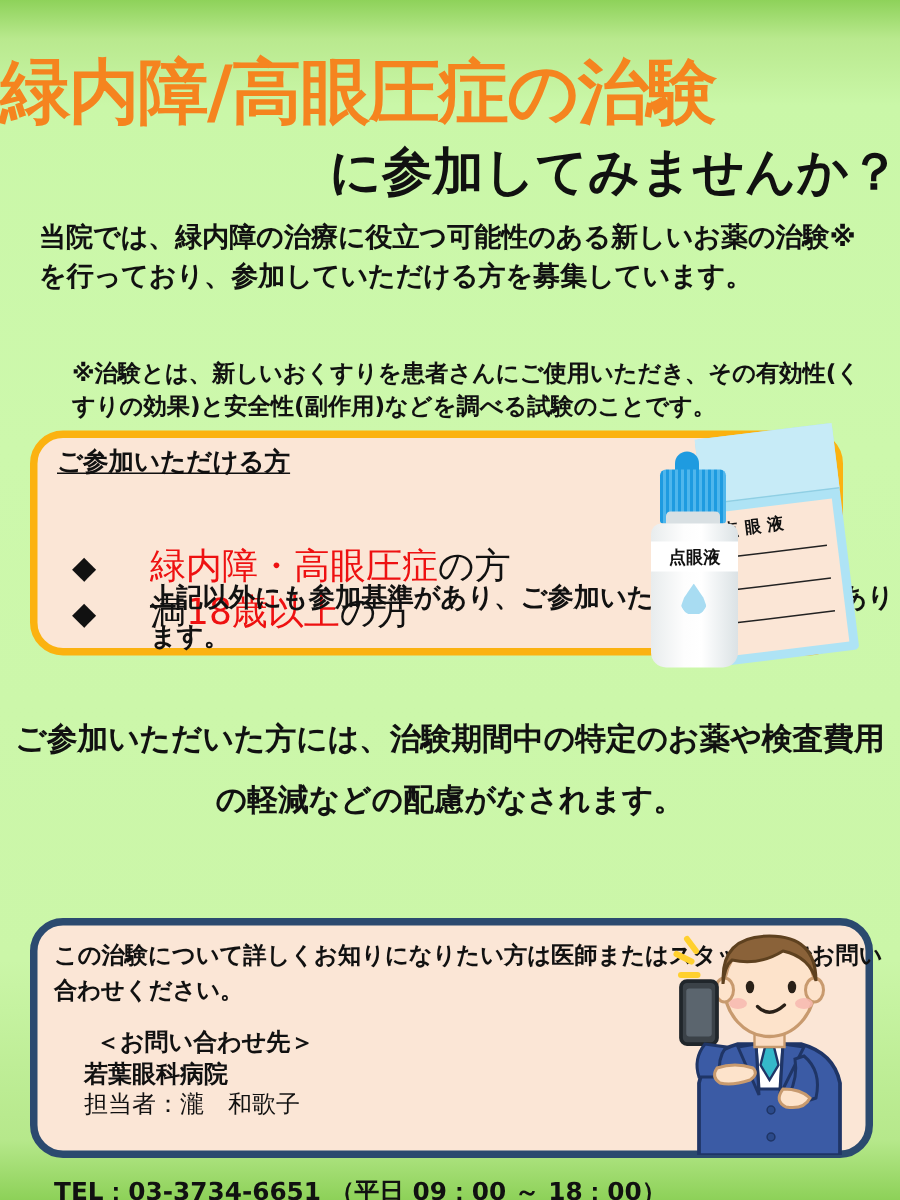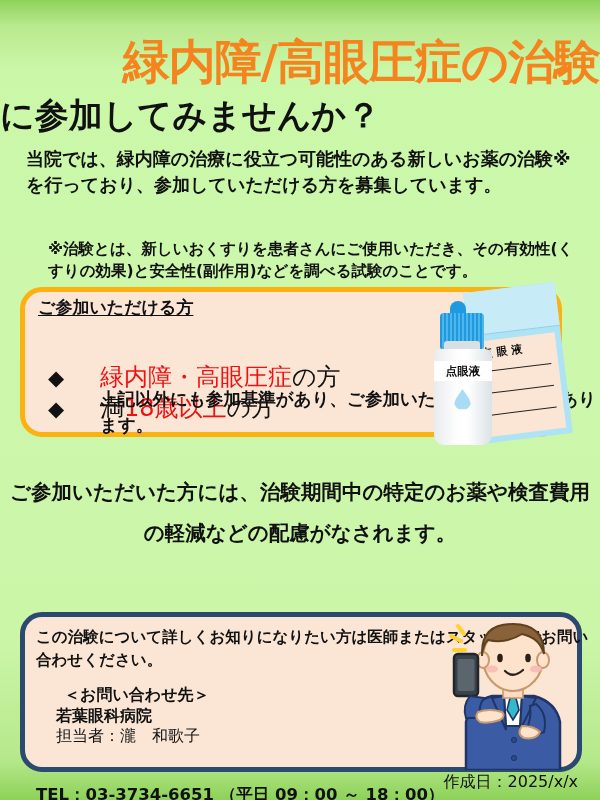--- a/index.html
+++ b/index.html
@@ -27,34 +27,34 @@
       #8dd158 800px);
     overflow: hidden;
   }
 
   
   .title-main {
     position: absolute;
     top: 38px;
     left: 0;
     width: 600px;
-    text-align: right;
+    text-align: left;
     font-size: 47px;
     line-height: 1.0;
     font-weight: 900;
     color: #F5841F;
     letter-spacing: -1px;
     white-space: nowrap;
   }
   .title-sub {
     position: absolute;
     top: 98px;
     left: 0;
     width: 600px;
-    text-align: left;
+    text-align: right;
     font-size: 34px;
     line-height: 1.0;
     font-weight: 900;
     color: #111111;
     letter-spacing: 0px;
     white-space: nowrap;
   }
 
   
   .intro {
@@ -434,15 +434,14 @@
 
       <path d="M22 82 Q14 92 18 104 L32 104 Q30 92 36 84 Z" fill="#3B5BA5" stroke="#1F3566" stroke-width="2"></path>
 
       <path d="M30 98 Q42 94 54 98 Q58 102 52 106 Q40 110 32 108 Q26 104 30 98 Z" fill="#FDE3CB" stroke="#C89A6E" stroke-width="2"></path>
 
       <path d="M88 90 Q100 100 96 118 Q86 122 78 116 Q84 104 82 92 Z" fill="#3B5BA5" stroke="#1F3566" stroke-width="2"></path>
       <path d="M74 112 Q86 112 92 118 Q88 126 76 124 Q68 120 74 112 Z" fill="#FDE3CB" stroke="#C89A6E" stroke-width="2"></path>
     </svg>
   </div>
 
-  <div class="footer-date">作成日：2025/x/x</div>
 
 </div>
 
 </body></html>

